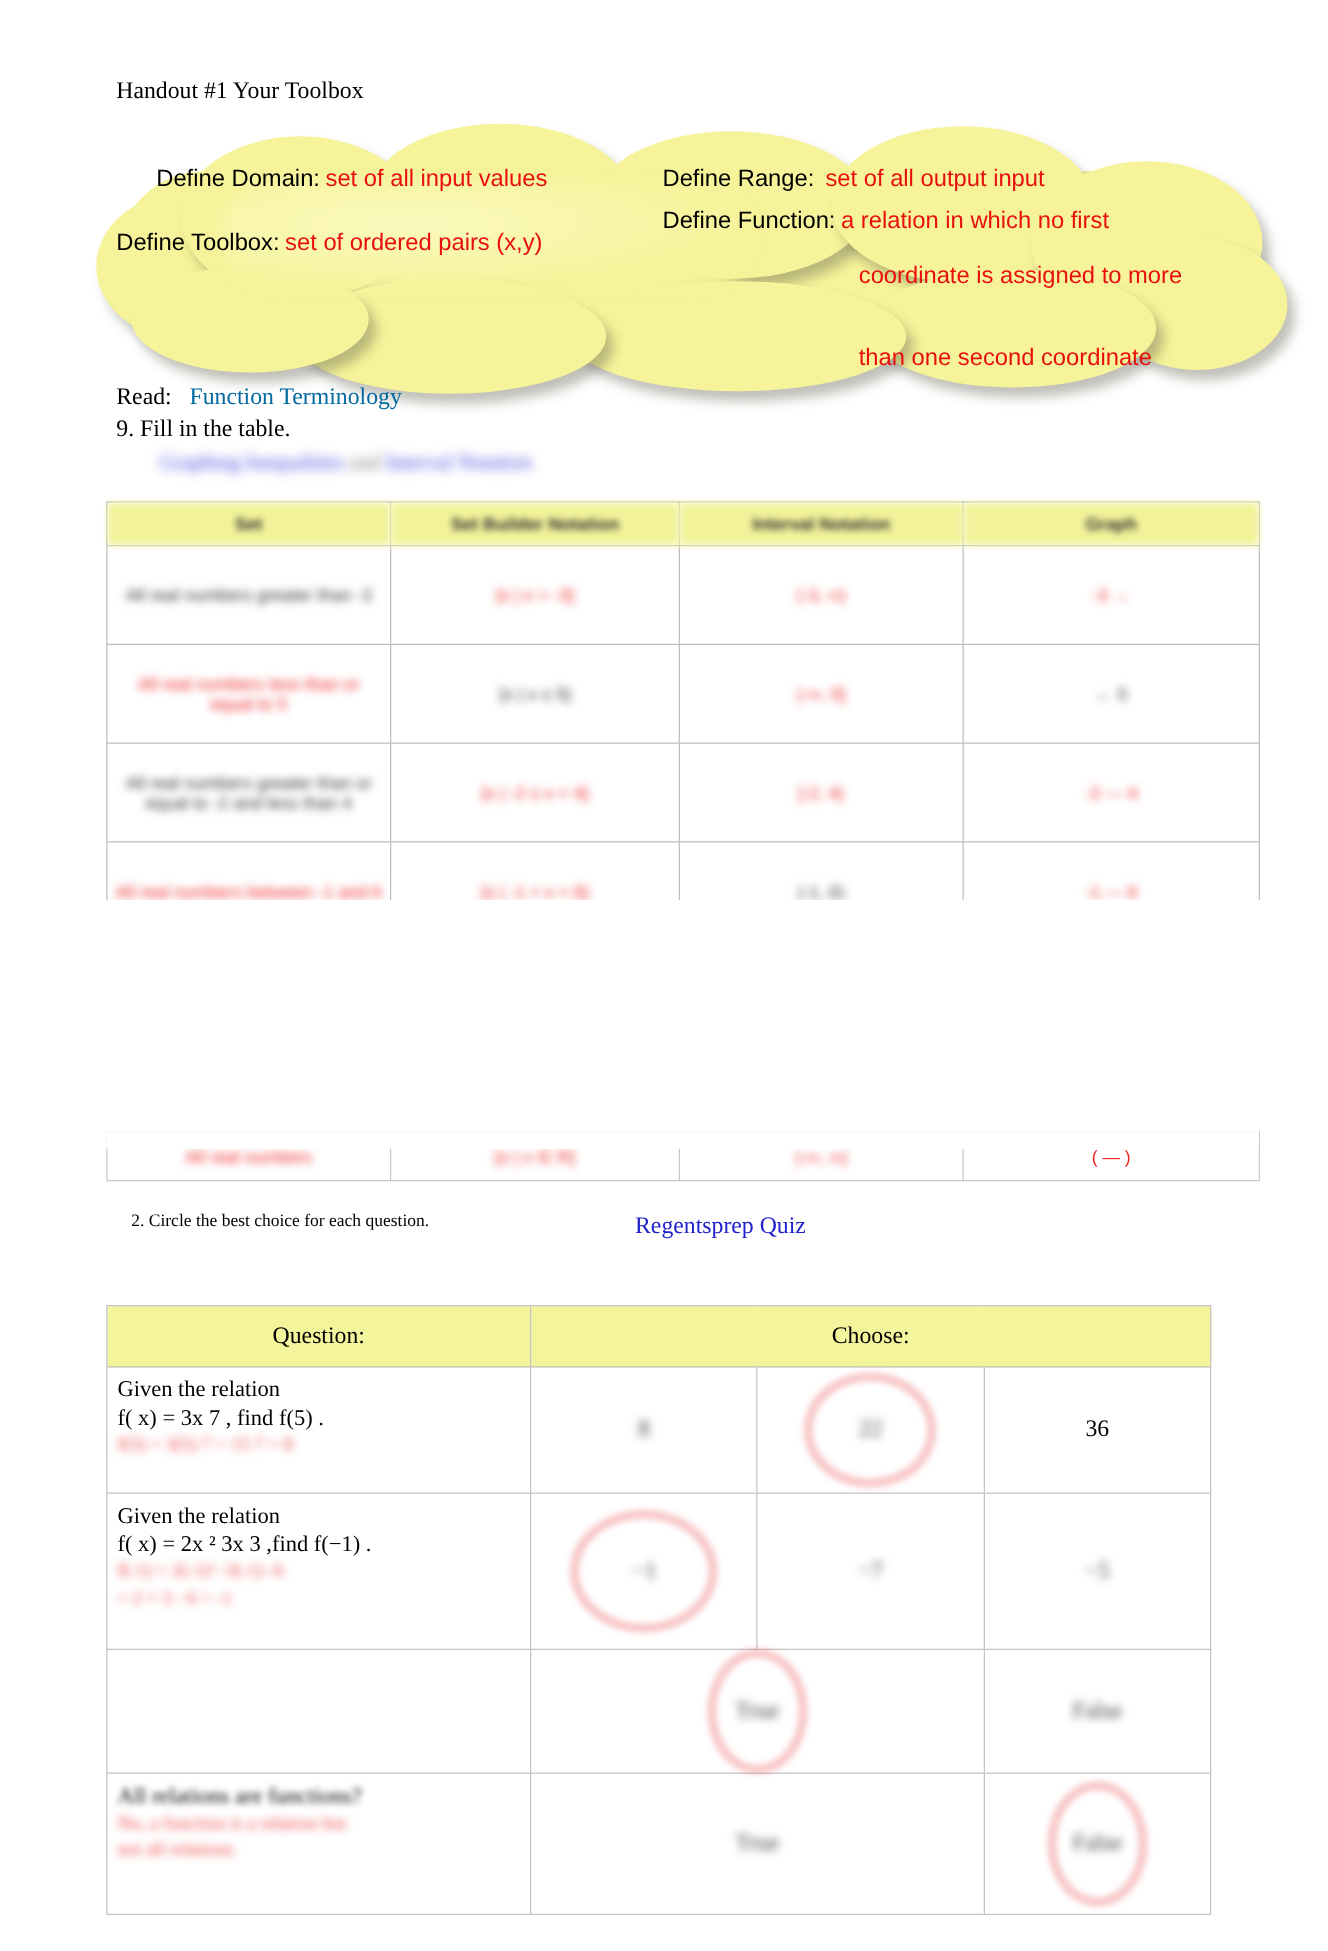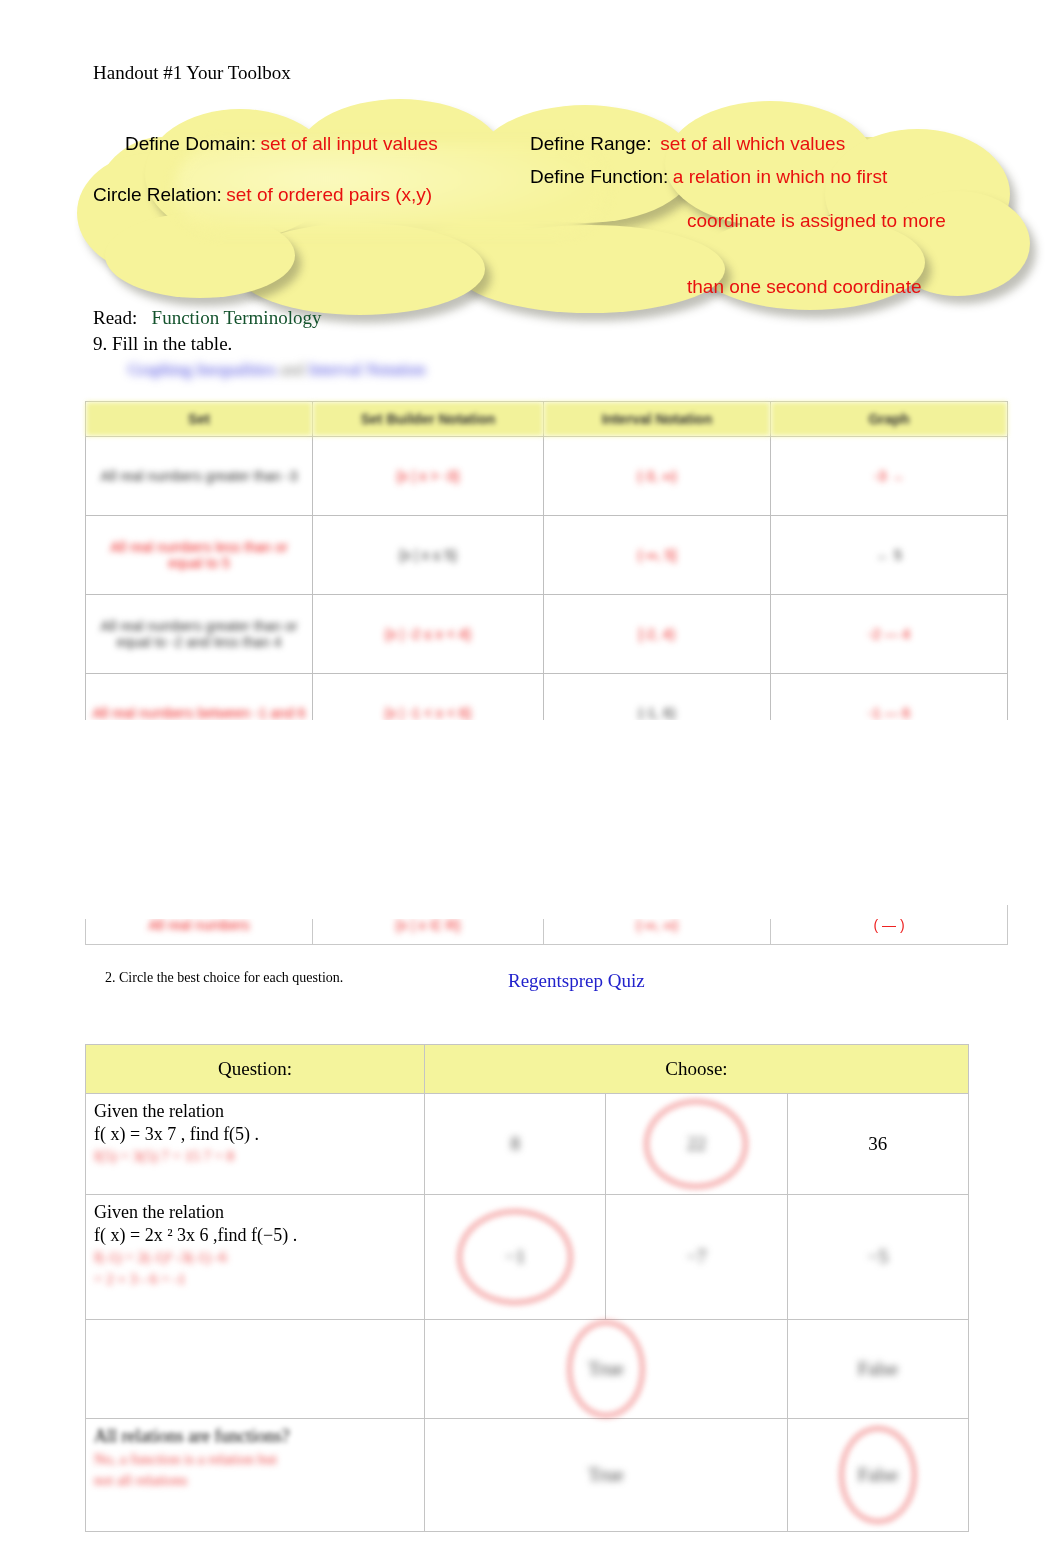--- a/index.html
+++ b/index.html
@@ -100,21 +100,21 @@
 
   
   .read-line {
     position: absolute;
     left: 93px;
     top: 307px;
     font-size: 19px;
     white-space: nowrap;
   }
   .link-blue {
-    color: #14532d;
+    color: #0369a1;
     font-family: "Liberation Serif", serif;
   }
   .step1 {
     position: absolute;
     left: 93px;
     top: 333px;
     font-size: 19px;
     white-space: nowrap;
   }
   
@@ -321,24 +321,24 @@
     <div class="cloud-hl"></div>
   </div>
 
   <div class="cloud-text">
     <div class="def-row def-domain">
       <span class="def-label">Define Domain:</span>
       <span class="def-ans">set of all input values</span>
     </div>
     <div class="def-row def-range">
       <span class="def-label">Define Range:</span>
-      &nbsp;<span class="def-ans">set of all which values</span>
+      &nbsp;<span class="def-ans">set of all output input</span>
     </div>
     <div class="def-row def-relation">
-      <span class="def-label">Circle Relation:</span>
+      <span class="def-label">Define Toolbox:</span>
       <span class="def-ans">set of ordered pairs (x,y)</span>
     </div>
     <div class="def-row def-function">
       <span class="def-label">Define Function:</span>
       <span class="def-ans">a relation in which no first</span>
     </div>
     <div class="def-func-cont def-func-l2">coordinate is assigned to more</div>
     <div class="def-func-cont def-func-l3">than one second coordinate</div>
   </div>
 </div>
@@ -448,21 +448,21 @@
         <span class="circle-mark"></span>
       </td>
       <td class="ccell">
         <span class="choice-num">36</span>
       </td>
     </tr>
 
     <tr class="row-q2">
       <td class="qcell">
         <span class="qline">Given the relation</span>
-        <span class="qline">f( x) = 2x ²    3x   6 ,find  f(−5) .</span>
+        <span class="qline">f( x) = 2x ²    3x   3 ,find  f(−1) .</span>
         <span class="work">f(-1) = 2(-1)²  -3(-1)  -6</span>
         <span class="work">= 2 + 3 - 6 = -1</span>
       </td>
       <td class="ccell">
         <span class="choice-blur">−1</span>
         <span class="circle-mark wide"></span>
       </td>
       <td class="ccell">
         <span class="choice-blur">−7</span>
       </td>

